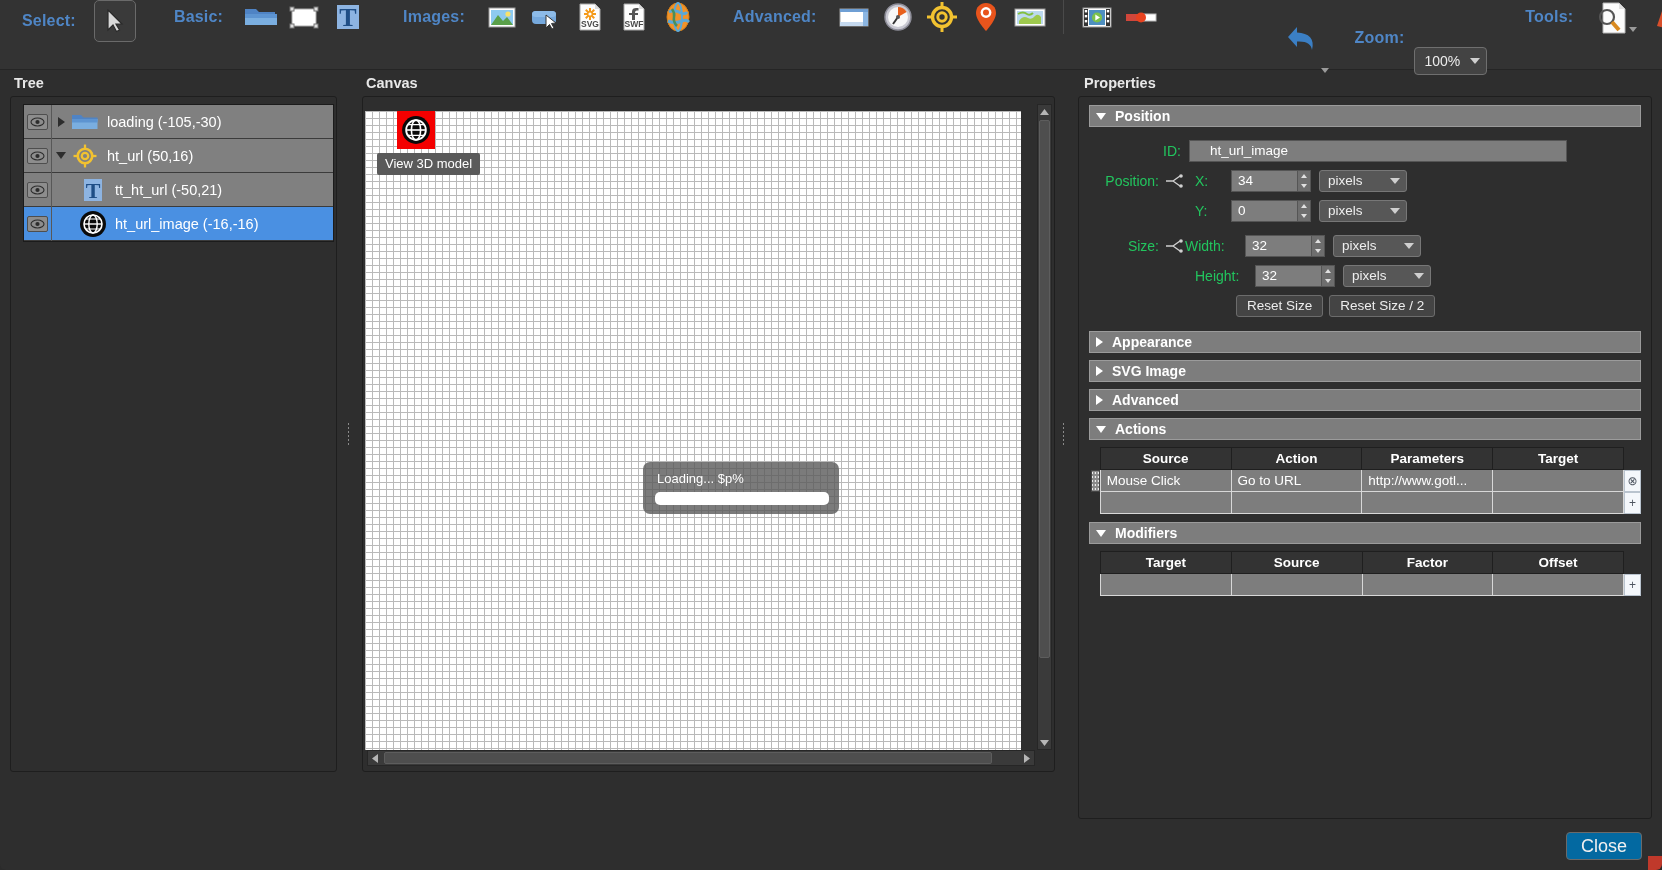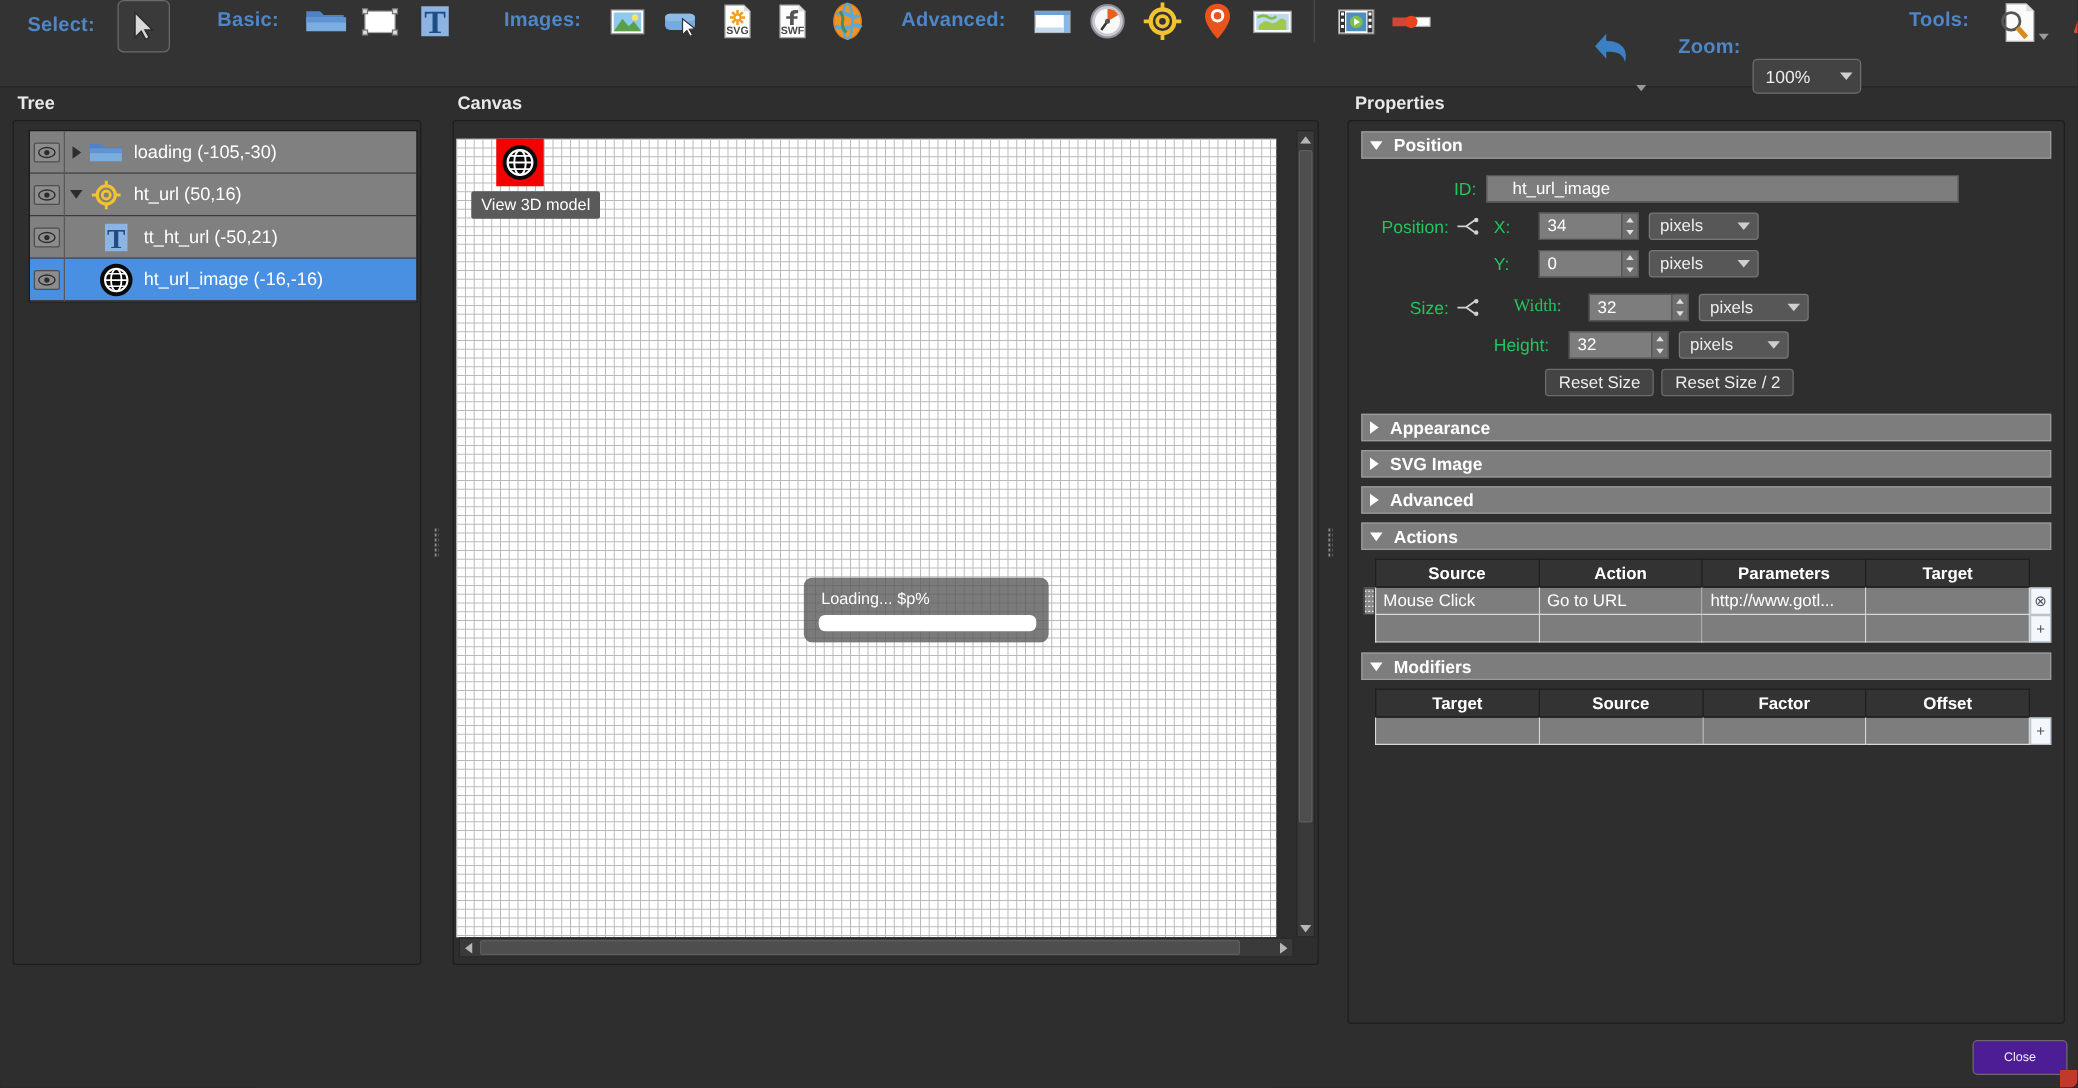--- a/index.html
+++ b/index.html
@@ -40,21 +40,21 @@
     display: flex; align-items: center; justify-content: center;
     cursor: pointer;
   }
   .divider-v { width: 1px; height: 34px; background: #4a4a4a; }
 
   
   .zoom-combo {
     height: 28px; min-width: 66px; padding: 0 6px 0 9px;
     background: #434343; border: 1px solid #6f6f6f; border-radius: 4px;
     color: #ececec; font-size: 14px;
-    display: flex; align-items: center; gap: 24px; cursor: pointer; margin-top: 47px;
+    display: flex; align-items: center; gap: 10px; cursor: pointer; margin-top: 47px;
   }
   .caret-dn {
     width: 0; height: 0;
     border-left: 5px solid transparent; border-right: 5px solid transparent;
     border-top: 6px solid #cfcfcf;
   }
   .caret-sm {
     width: 0; height: 0;
     border-left: 4px solid transparent; border-right: 4px solid transparent;
     border-top: 5px solid #9a9a9a;
@@ -248,24 +248,24 @@
   }
   .side-btns { width: 17px; display: flex; flex-direction: column; }
   .tbtn {
     width: 17px; height: 22px; background: #f4f7fb; border: 1px solid #b9c3ce;
     display: flex; align-items: center; justify-content: center;
     cursor: pointer; color: #4e5560; font-size: 12px;
   }
 
   
   .close-btn {
-    position: absolute; right: 8px; bottom: 10px;
-    width: 76px; height: 28px; background: #4c1d95;
+    position: absolute; right: 20px; bottom: 10px;
+    width: 76px; height: 28px; background: #0369a1;
     border: 1px solid #6a6a6a; border-radius: 4px;
-    color: #f0f0f0; font-size: 10px;
+    color: #f0f0f0; font-size: 18px;
     display: flex; align-items: center; justify-content: center; cursor: pointer;
   }
   .corner-red {
     position: absolute; right: 0; bottom: 0; width: 14px; height: 14px;
     background: #c0392b; border-bottom-right-radius: 6px;
   }
 </style>
 </head>
 <body>
 
@@ -354,21 +354,21 @@
           <path d="M6 17 a11 14 0 0 1 22 0 a11 14 0 0 1 -22 0" fill="#f0932b"></path>
           <ellipse cx="17" cy="17" rx="11" ry="14" fill="none" stroke="#d87f15"></ellipse>
           <path d="M8 12 q6 -3 12 1 q4 2 6 -1" stroke="#5aa8d8" stroke-width="3" fill="none"></path>
           <path d="M7 21 q7 3 14 0 q4 -2 7 1" stroke="#5aa8d8" stroke-width="3" fill="none"></path>
           <ellipse cx="17" cy="17" rx="4" ry="14" fill="none" stroke="#5aa8d8" stroke-width="2"></ellipse>
           <path d="M11 9 q3 4 2 8 q-1 5 3 9" stroke="#4a8f5a" stroke-width="2.5" fill="none"></path>
         </svg>
       </div>
     </div>
 
-    <div class="tb-group" style="margin-left:26px;">
+    <div class="tb-group" style="margin-left:38px;">
       <span class="tb-label">Advanced:</span>
       <div class="ico" style="margin-left:10px;">
         <svg width="34" height="34" viewBox="0 0 34 34">
           <rect x="3" y="9" width="28" height="17" fill="#ffffff" stroke="#9e9e9e"></rect>
           <rect x="3" y="9" width="28" height="3" fill="#6f9fd4"></rect>
           <rect x="26" y="12" width="5" height="14" fill="#8cb6e2"></rect>
           <rect x="3" y="22" width="23" height="4" fill="#c5d9ef"></rect>
         </svg>
       </div>
       <div class="ico">
@@ -698,21 +698,21 @@
 
       <div class="field-row" style="margin-top:12px;">
         <span class="fl" style="width:70px;">Size:</span>
         <span class="link-ico" style="margin-left:4px;">
           <svg width="18" height="14" viewBox="0 0 18 14">
               <path d="M1 7 h7 M8 7 L15 2 M8 7 L15 12" stroke="#d0d0d0" stroke-width="1.4" fill="none"></path>
               <circle cx="16" cy="2" r="1.8" fill="#d0d0d0"></circle>
               <circle cx="16" cy="12" r="1.8" fill="#d0d0d0"></circle>
             </svg>
         </span>
-        <span class="fl" style="width:auto;text-align:left;margin-left:26px;min-width:60px;font-family:Liberation Serif, serif;">Width:</span>
+        <span class="fl" style="width:auto;text-align:left;margin-left:0;min-width:60px;">Width:</span>
         <div class="num-wrap">
           <div class="num-input">32</div>
           <div class="spin">
               <div>
                 <span class="sp-up"></span>
               </div>
               <div>
                 <span class="sp-dn"></span>
               </div>
             </div>

